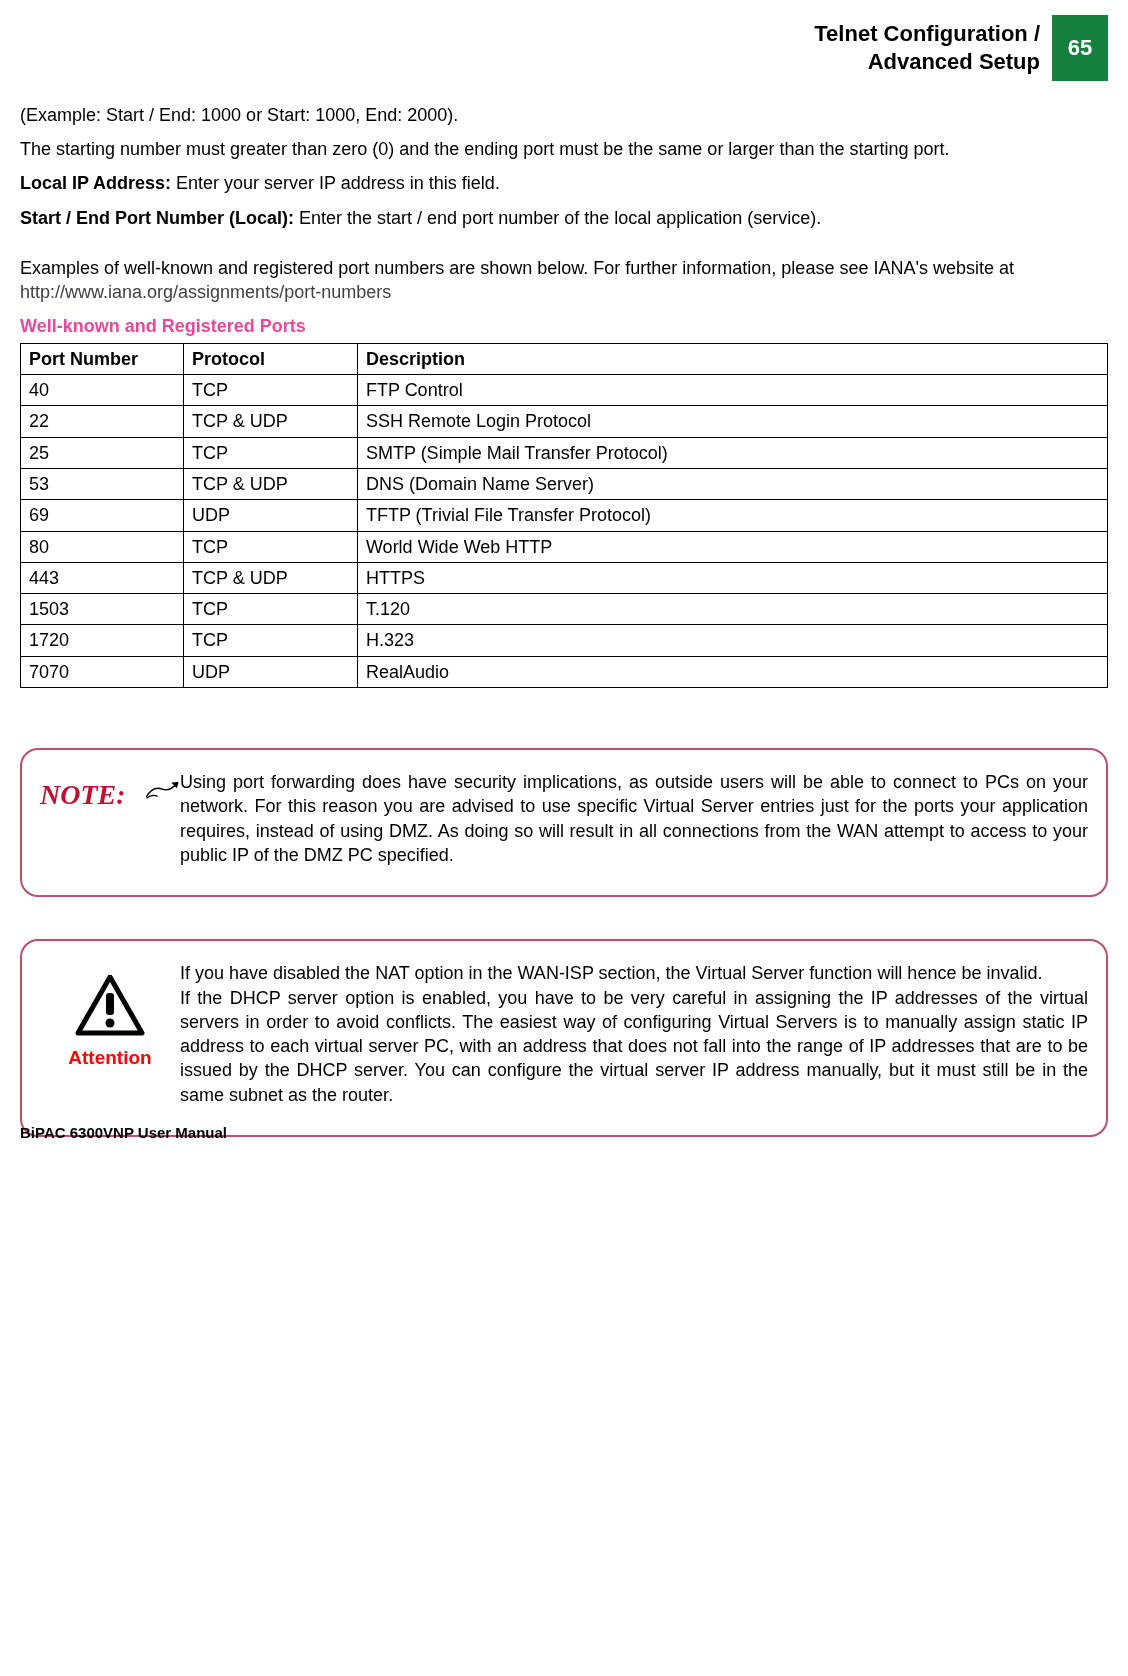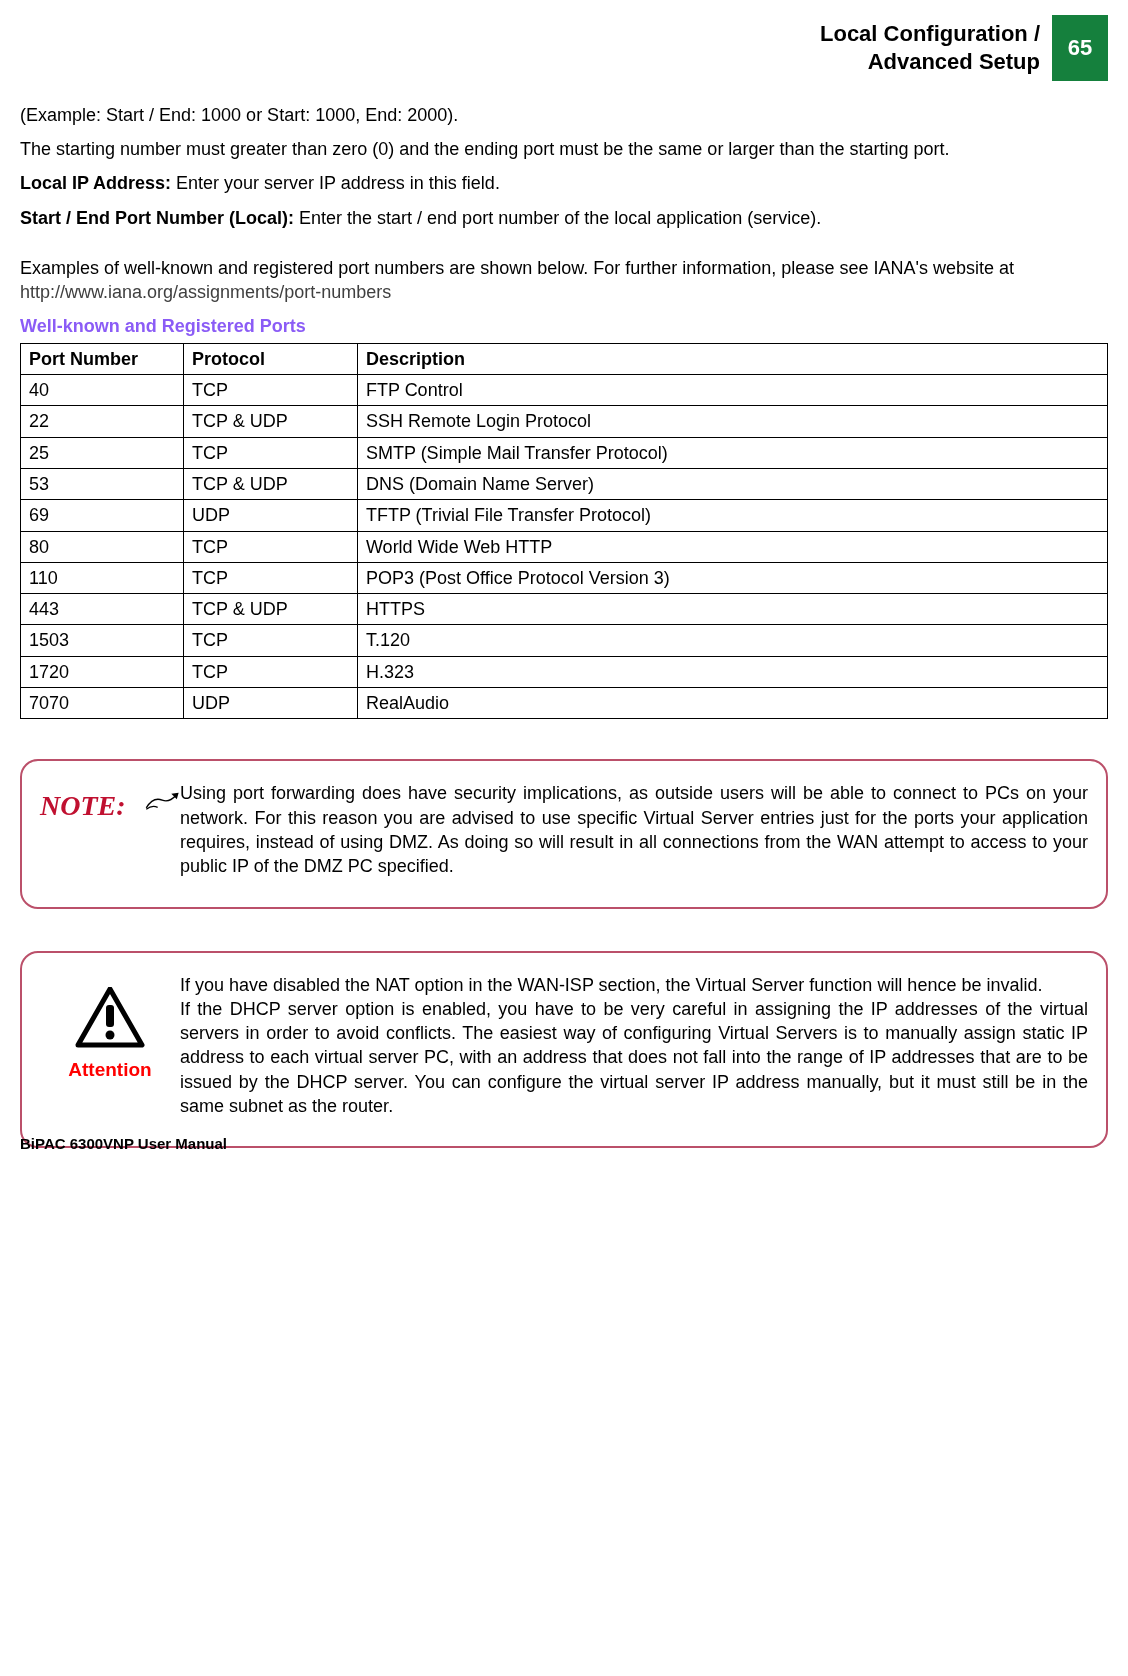--- a/index.html
+++ b/index.html
@@ -41,29 +41,29 @@
     .para {
       margin-bottom: 10px;
     }
     .bold {
       font-weight: bold;
     }
     .iana-link {
       color: #404040;
     }
     .section-title {
-      color: #8b5cf6;
+      color: #ec4899;
       font-weight: bold;
       margin-top: 6px;
       margin-bottom: 4px;
     }
     table.ports {
       border-collapse: collapse;
       width: 100%;
-      margin-bottom: 40px;
+      margin-bottom: 60px;
     }
     table.ports th, table.ports td {
       border: 1px solid #000;
       padding: 3px 8px;
       text-align: left;
       font-size: 18px;
       font-weight: normal;
     }
     table.ports th {
       font-weight: bold;
@@ -125,21 +125,21 @@
       font-weight: bold;
       font-size: 15px;
       margin-top: -18px;
     }
   </style>
 </head>
 <body>
 
 <div class="header-row">
   <div class="header-title">
-    <span>Local Configuration /</span><br>
+    <span>Telnet Configuration /</span><br>
     <span>Advanced Setup</span>
   </div>
   <div class="page-num-box">65</div>
 </div>
 
 <p class="para">(Example: Start / End: 1000 or Start: 1000, End: 2000).</p>
 
 <p class="para">The starting number must greater than zero (0) and the ending port must be the same or larger than the starting port.</p>
 
 <p class="para">
@@ -189,25 +189,20 @@
         <td>69</td>
         <td>UDP</td>
         <td>TFTP (Trivial File Transfer Protocol)</td>
       </tr>
       <tr>
         <td>80</td>
         <td>TCP</td>
         <td>World Wide Web HTTP</td>
       </tr>
       <tr>
-        <td>110</td>
-        <td>TCP</td>
-        <td>POP3 (Post Office Protocol Version 3)</td>
-      </tr>
-      <tr>
         <td>443</td>
         <td>TCP &amp; UDP</td>
         <td>HTTPS</td>
       </tr>
       <tr>
         <td>1503</td>
         <td>TCP</td>
         <td>T.120</td>
       </tr>
       <tr>

